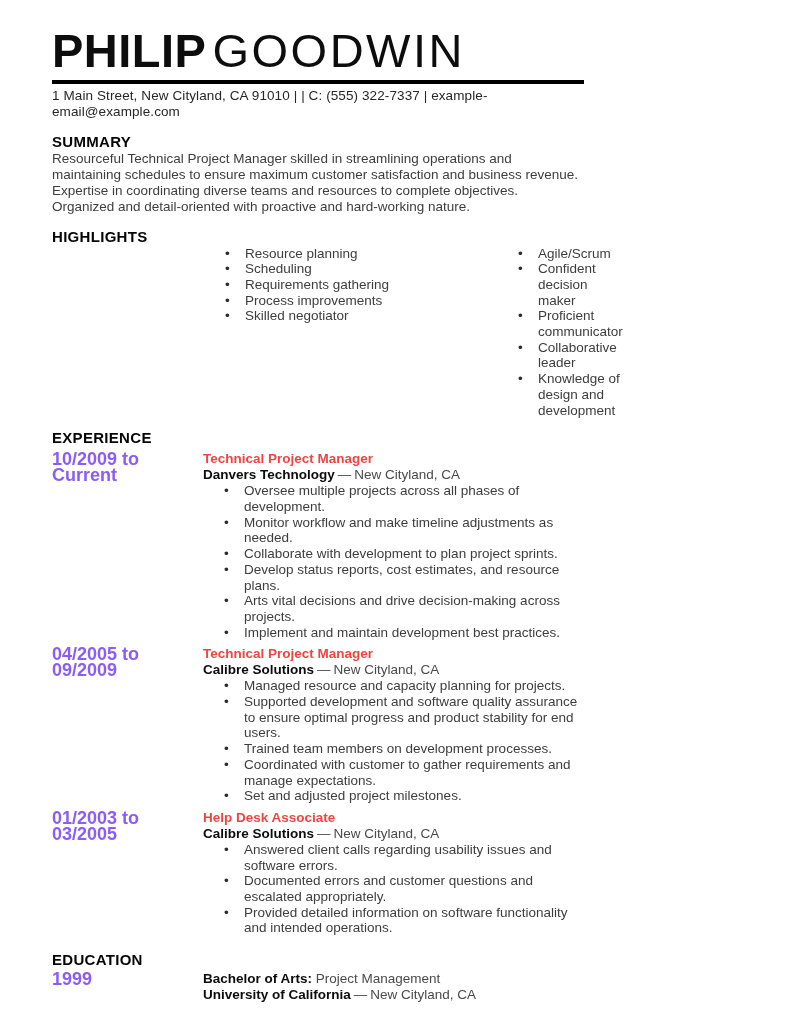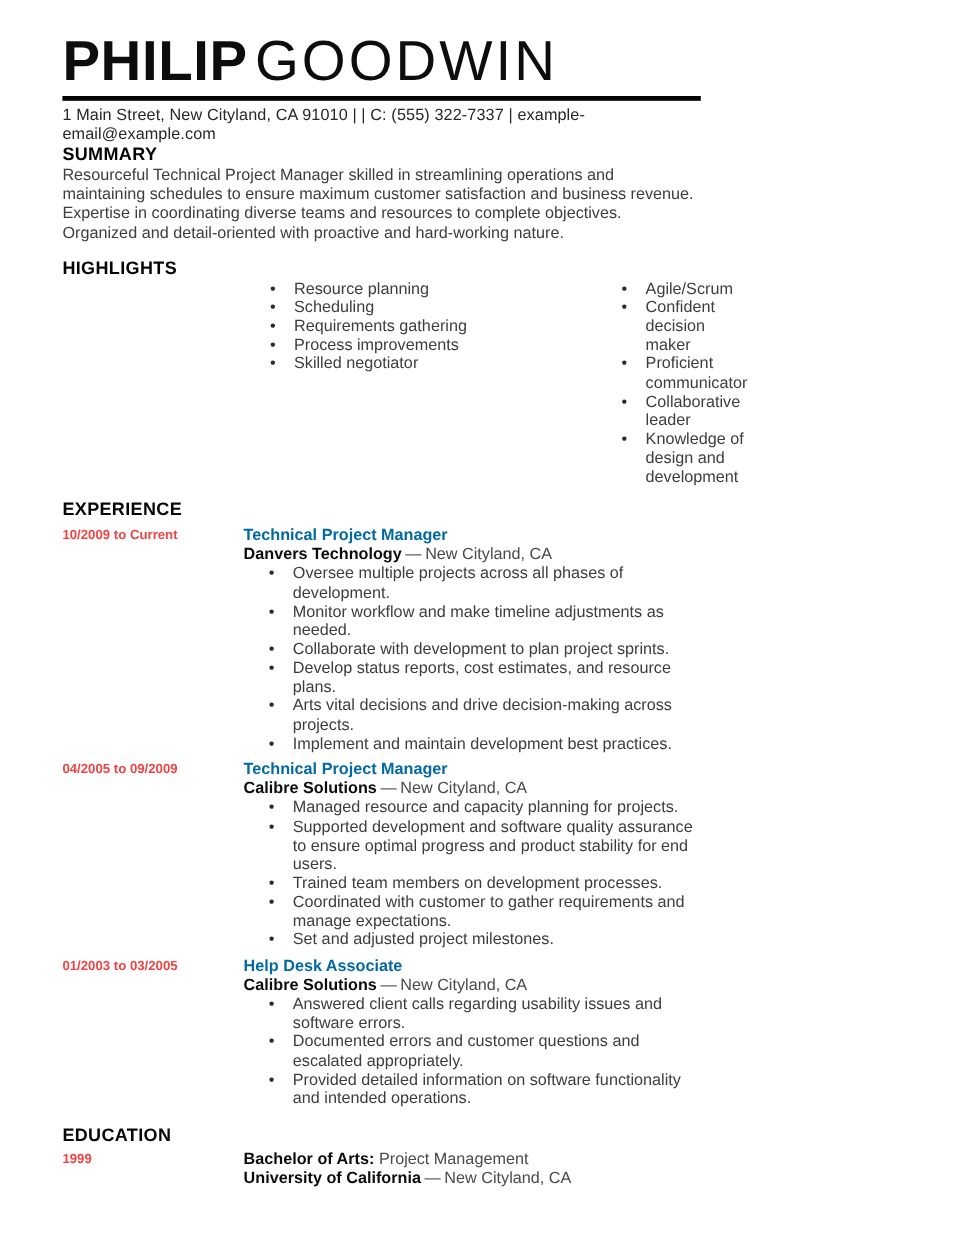--- a/index.html
+++ b/index.html
@@ -32,21 +32,21 @@
   }
 
   
   .section-heading {
     font-size: 15px;
     font-weight: 700;
     color: #060606;
     letter-spacing: 0.3px;
     line-height: 17px;
   }
-  .section-summary    { }
+  .section-summary    { margin-top: 13px; }
   .section-highlights { margin-top: 13px; }
   .section-experience { margin-top: 11px; }
   .section-education  { margin-top: 15px; }
 
   .summary-text {
     margin: 1px 0 0 0;
     font-size: 13.5px;
     line-height: 15.9px;
     color: #3d3d3d;
     max-width: 700px;
@@ -79,30 +79,30 @@
     left: 21px;
     top: 0;
     color: #2b2b2b;
   }
 
   
   .job { display: flex; margin-top: 5px; }
   .job + .job { margin-top: 6px; }
   .job-dates, .edu-year {
     flex: 0 0 151px;
-    font-size: 11px;
+    font-size: 18px;
+    font-weight: 700;
+    color: #8b5cf6;
+    line-height: 16px;
+  }
+  .job-content, .edu-content { flex: 1; }
+  .job-title {
+    font-size: 13.5px;
     font-weight: 700;
     color: #ef4444;
-    line-height: 16px;
-  }
-  .job-content, .edu-content { flex: 1; }
-  .job-title {
-    font-size: 13.5px;
-    font-weight: 700;
-    color: #0369a1;
     line-height: 16px;
   }
   .job-company-line, .edu-line {
     font-size: 13.5px;
     line-height: 16px;
     color: #4a4a4a;
   }
   .bold-dark { font-weight: 700; color: #0c0c0c; }
   .dash-sep { color: #4a4a4a; padding: 0 3px; }
 

